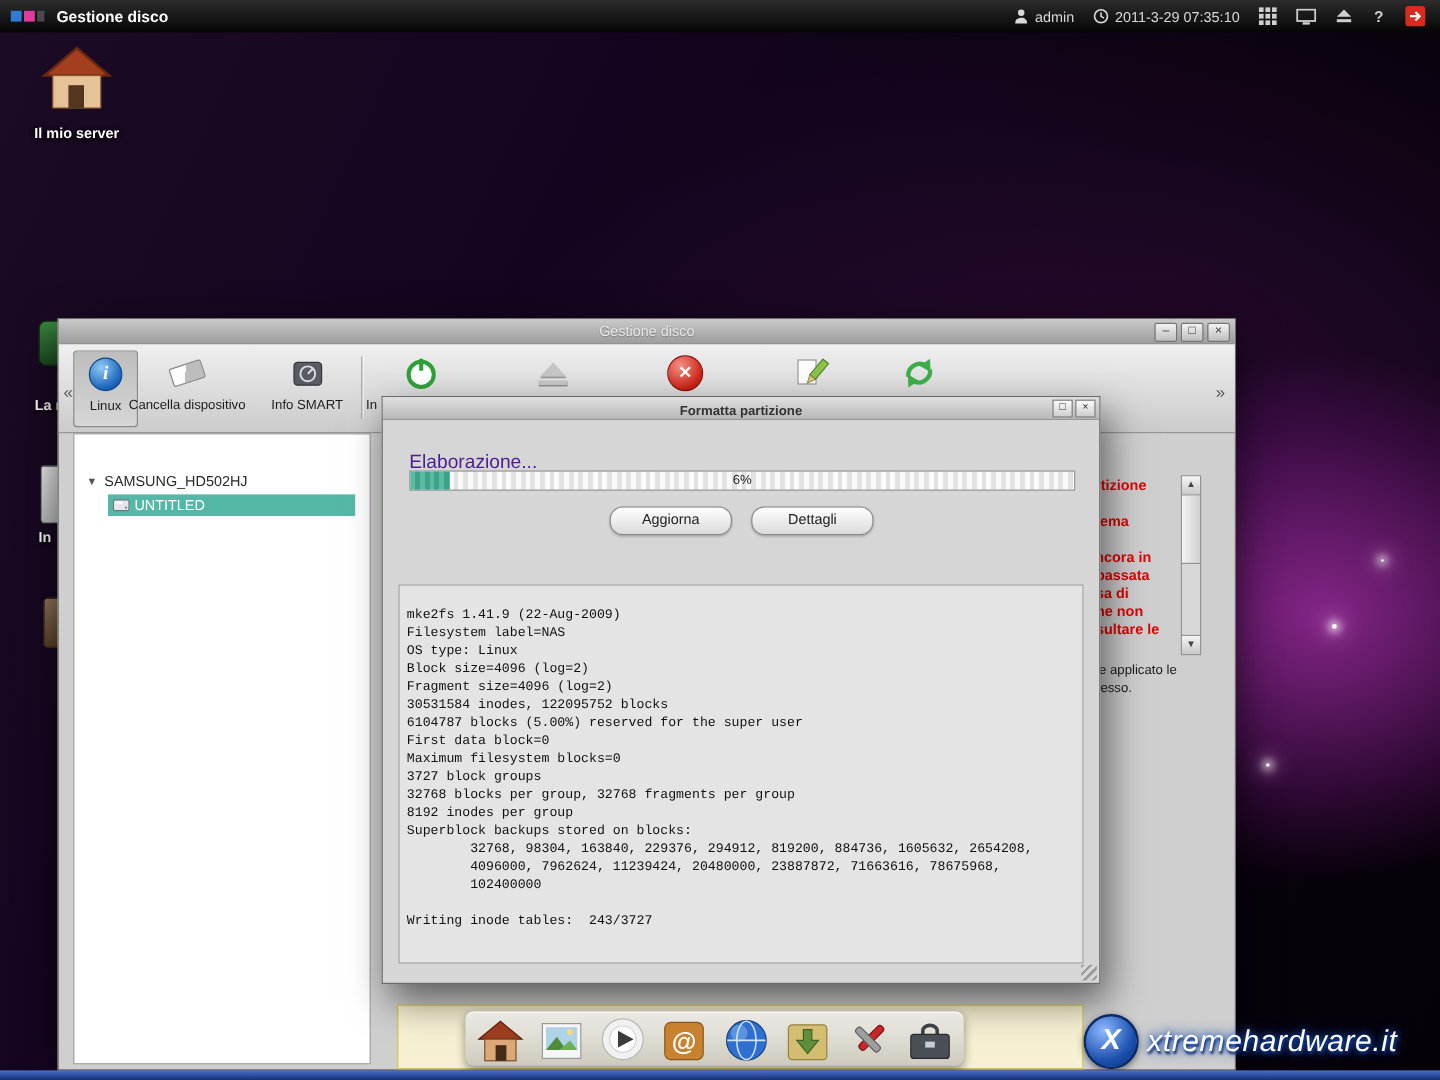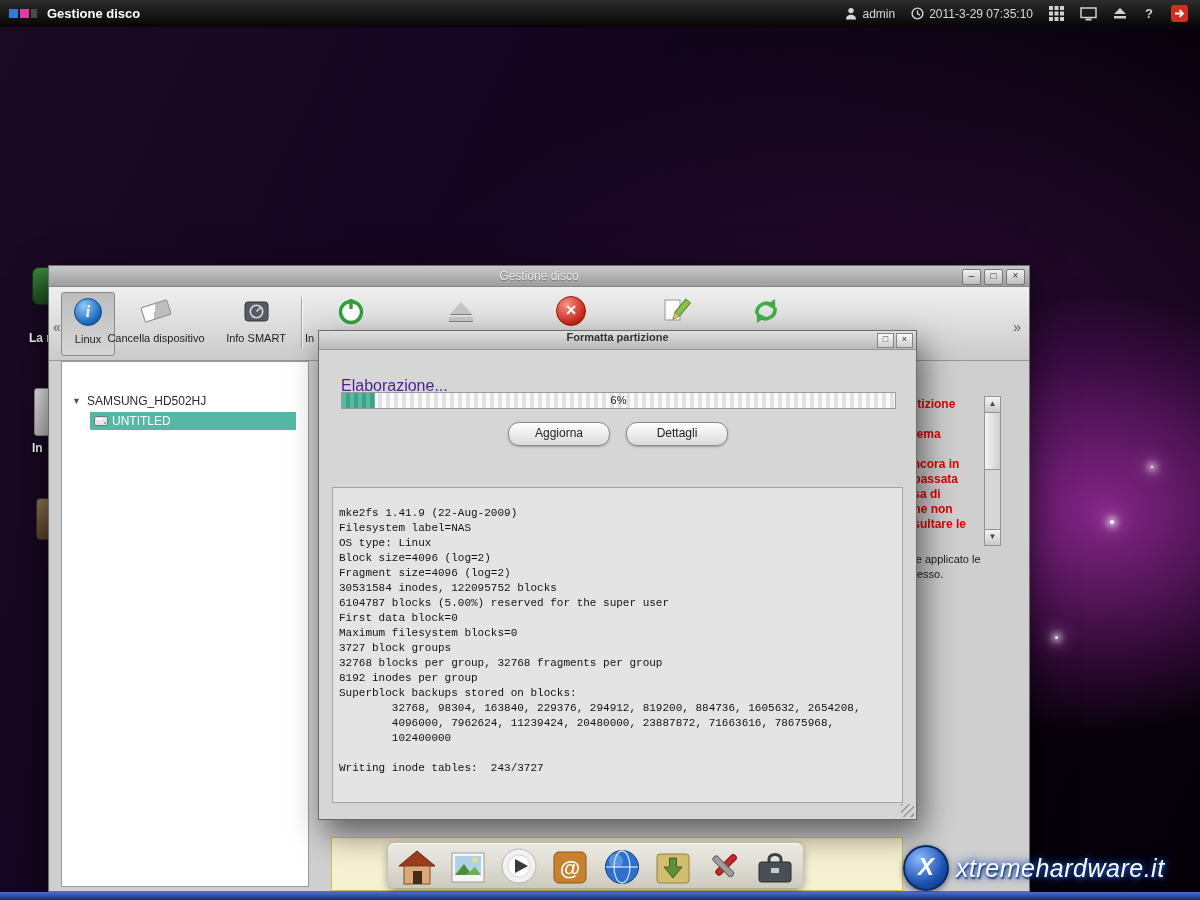--- a/index.html
+++ b/index.html
@@ -71,21 +71,21 @@
   .vscroll{position:absolute;left:935px;top:130px;width:17px;height:150px;background:#d7d7d7;border:1px solid #949494;box-sizing:border-box;}
   .vs-btn{height:15px;background:linear-gradient(#f4f4f4,#c9c9c9);border-bottom:1px solid #949494;
     font-size:8px;text-align:center;line-height:14px;color:#444;cursor:default;}
   .vs-btn.down{position:absolute;bottom:0;left:0;right:0;border-top:1px solid #949494;border-bottom:none;}
   .vs-thumb{height:56px;background:linear-gradient(90deg,#f4f4f4,#cfcfcf);border-bottom:1px solid #949494;}
   .cream{position:absolute;left:282px;top:571px;width:570px;height:52px;background:#f7f1d3;border:1px solid #cfc050;}
   
   .dialog{position:absolute;left:318px;top:330px;width:597px;height:488px;z-index:20;
     background:#d6d6d6;border:1px solid #6b6b6b;box-shadow:6px 14px 30px rgba(0,0,0,.55);}
   .dlg-titlebar{height:18px;background:linear-gradient(#e0e0e0,#b8b8b8);border-bottom:1px solid #969696;
-    display:flex;align-items:flex-start;justify-content:center;position:relative;}
+    display:flex;align-items:flex-end;justify-content:center;position:relative;}
   .dlg-title{font-size:11px;font-weight:bold;color:#333;}
   .dlg-controls{position:absolute;right:3px;top:2px;display:flex;gap:2px;}
   .dlg-btnsm{width:15px;height:13px;background:linear-gradient(#fbfbfb,#cecece);border:1px solid #848484;
     font-size:9px;line-height:11px;text-align:center;color:#333;cursor:default;}
   .dlg-status{position:absolute;left:22px;top:46px;font-size:16px;color:#4c1d95;}
   .progress{position:absolute;left:22px;top:61px;width:553px;height:15px;border:1px solid #9a9a9a;
     background:repeating-linear-gradient(90deg,#fafafa 0 4px,#e2e2e2 4px 8px);}
   .progress-fill{position:absolute;left:0;top:0;height:100%;
     background:repeating-linear-gradient(90deg,#57bba2 0 4px,#3ea188 4px 8px);}
   .progress-label{position:absolute;left:0;top:0;width:100%;height:100%;text-align:center;
@@ -182,20 +182,28 @@
       <span class="tb-help">?</span>
       <span class="tb-ic">
         <svg width="17" height="17">
             <rect width="17" height="17" rx="3" fill="#d62b1f"></rect>
             <path d="M4 8.5 h7 M8.5 5 l3.5 3.5 -3.5 3.5" stroke="#fff" stroke-width="1.8" fill="none"></path>
           </svg>
       </span>
     </span>
   </div>
 
+  <div class="desk-icon" style="left:22px;top:36px;">
+    <svg width="60" height="62" viewBox="0 0 60 62">
+      <polygon points="30,4 57,27 3,27" fill="#a33f1f" stroke="#6b2710" stroke-width="2"></polygon>
+      <rect x="10" y="27" width="40" height="27" fill="#e6c298" stroke="#8a5a30"></rect>
+      <rect x="23" y="35" width="13" height="19" fill="#53361d"></rect>
+    </svg>
+    <div class="dlabel">Il mio server</div>
+  </div>
 
 
   <div class="sliver" style="left:32px;top:267px;width:38px;height:36px;border-radius:7px;
        background:linear-gradient(#3a8a40,#1c4d20);border:1px solid #123315;"></div>
   <div class="frag-label" style="left:29px;top:331px;">La m</div>
 
   <div class="sliver" style="left:34px;top:388px;width:36px;height:46px;background:linear-gradient(#efefef,#c2c2c2);
        border:1px solid #8d8d8d;border-radius:3px;"></div>
   <div class="frag-label" style="left:32px;top:441px;">In</div>
 

